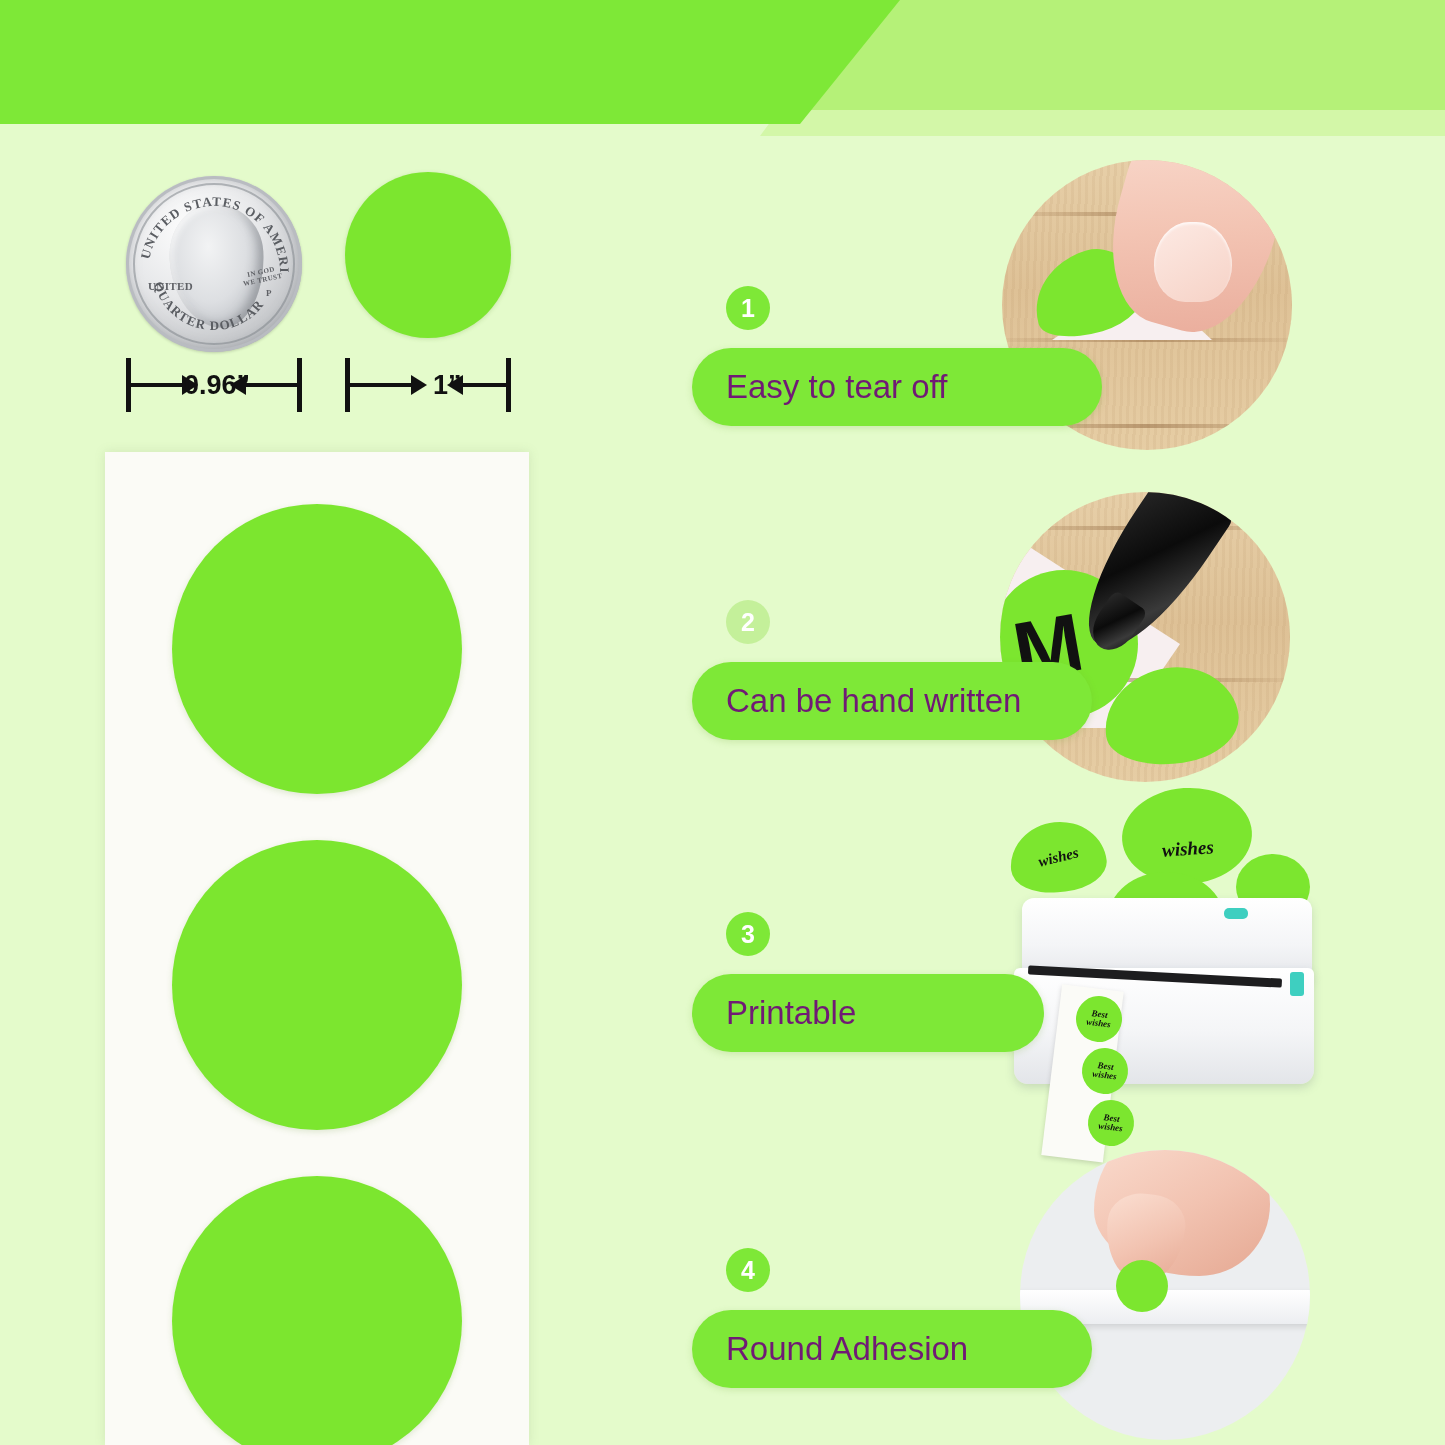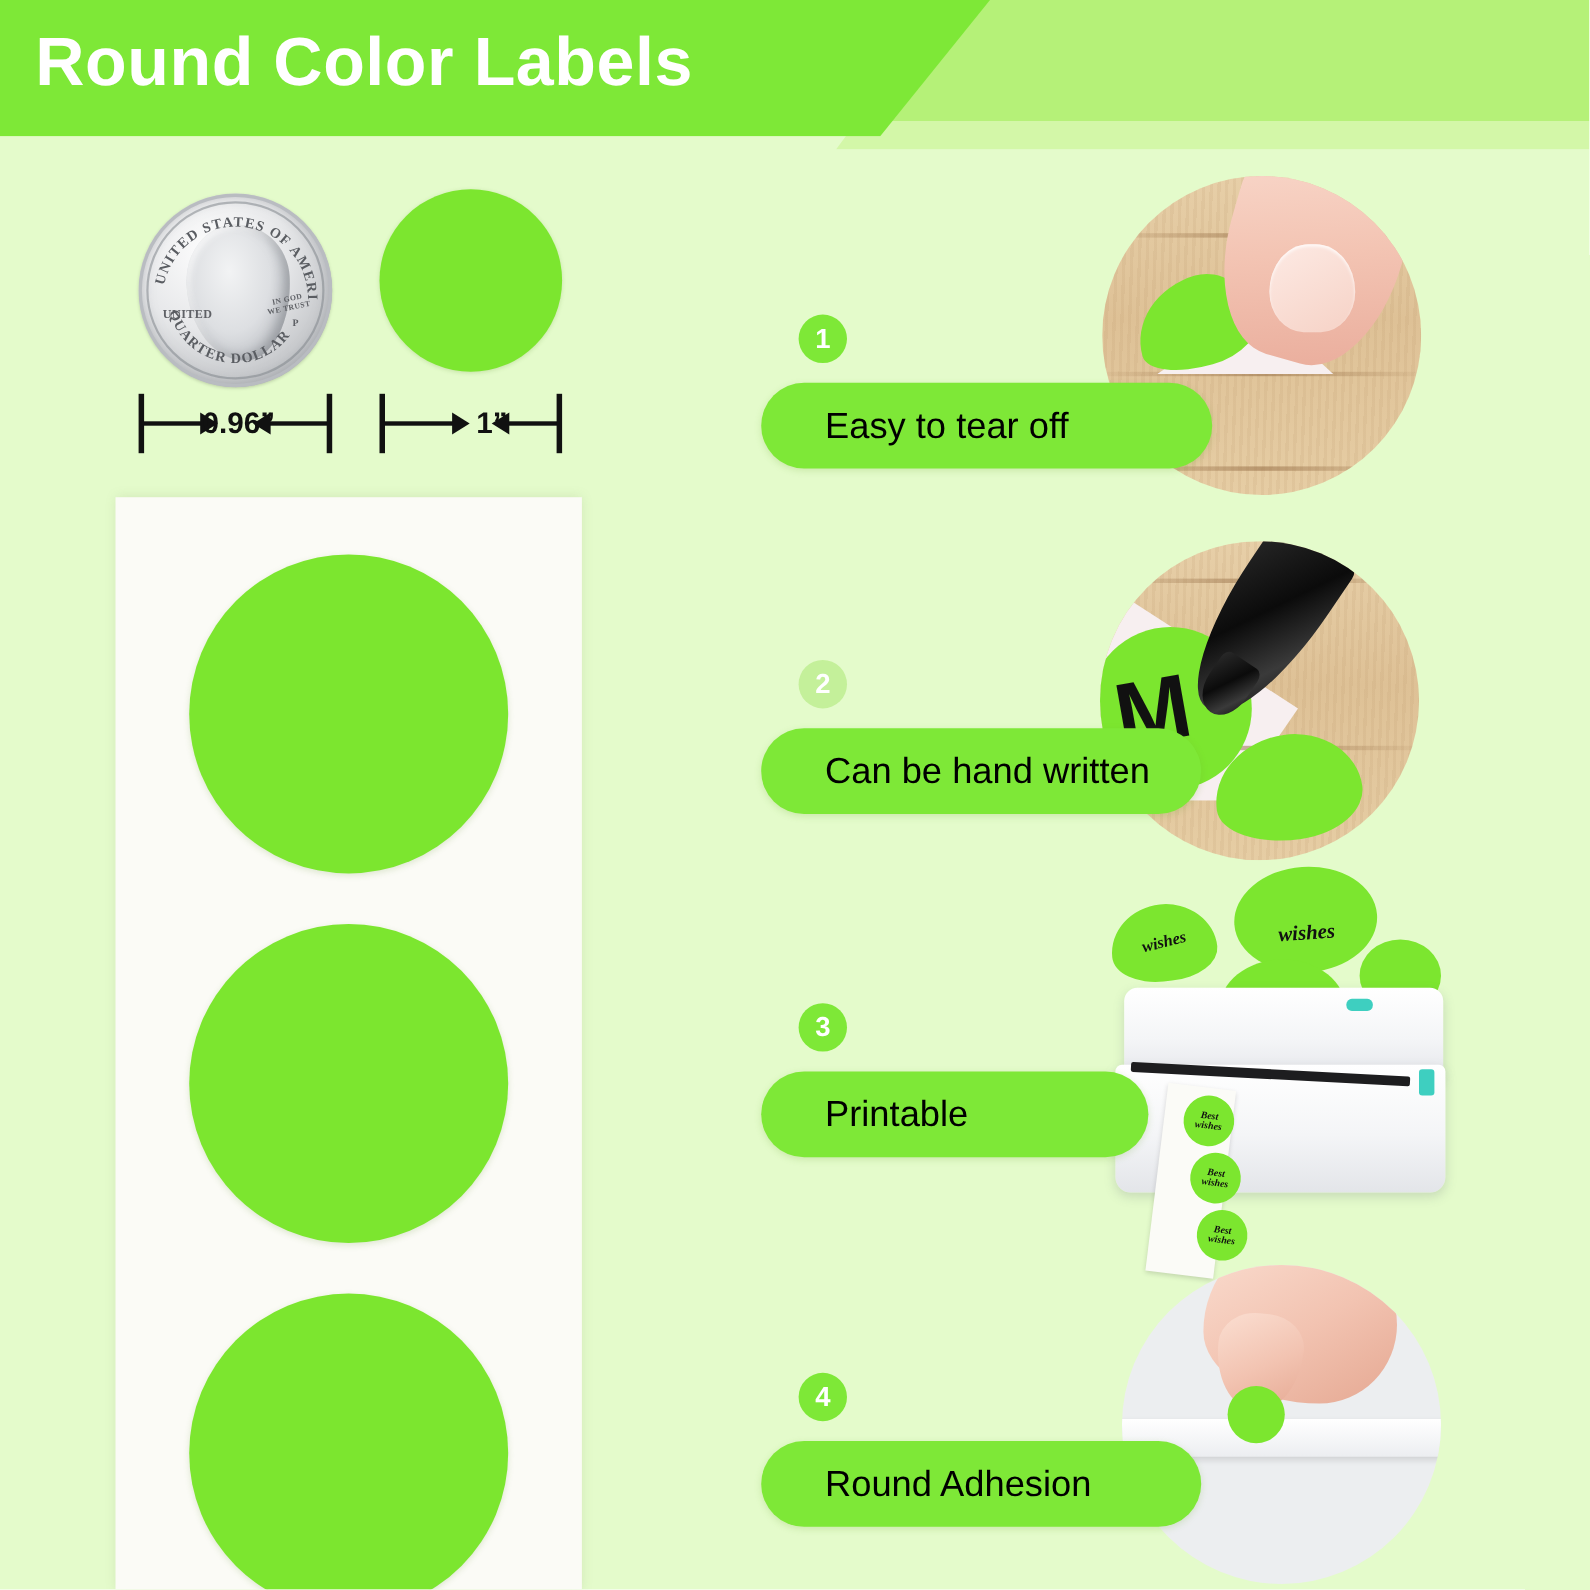--- a/index.html
+++ b/index.html
@@ -188,23 +188,22 @@
     height: 78px;
     border-radius: 39px;
     background: #7ee837;
     display: flex; align-items: center;
     padding-left: 34px;
     box-sizing: border-box;
     box-shadow: 0 2px 7px rgba(110,170,50,.22);
   }
   .feature .pill-text {
     font-size: 33px;
-    color: #000000;
+    color: #701a75;
     white-space: nowrap;
-    margin-left: 24px;
   }
 
   #feat1 { left: 692px; top: 286px; }
   #feat1 .badge { left: 34px; top: 0; }
   #feat1 .pill  { left: 0; top: 62px; width: 410px; }
   #feat2 { left: 692px; top: 600px; }
   #feat2 .badge { left: 34px; top: 0; }
   #feat2 .pill  { left: 0; top: 62px; width: 400px; }
   #feat3 { left: 692px; top: 912px; }
   #feat3 .badge { left: 34px; top: 0; }
@@ -317,21 +316,20 @@
   .ph-bg-soft { position: absolute; inset: 0; background: #eceef0; }
 </style>
 </head>
 <body>
 
 <div id="poster">
 
   <div class="header-band-light"></div>
   <div class="header-band-mid"></div>
   <div class="header-band-main"></div>
-  <div class="header-title">Round Color Labels</div>
 
   <div class="coin">
     <div class="coin-rim"></div>
     <div class="coin-bust"></div>
     <div class="coin-txt coin-top-arc">
       <svg viewBox="0 0 176 176" aria-hidden="true">
         <defs>
             <path id="arcTop" d="M 22 96 A 66 66 0 0 1 154 96"></path>
           </defs>
         <text><textPath href="#arcTop" startOffset="6%">UNITED STATES OF AMERICA</textPath></text>

